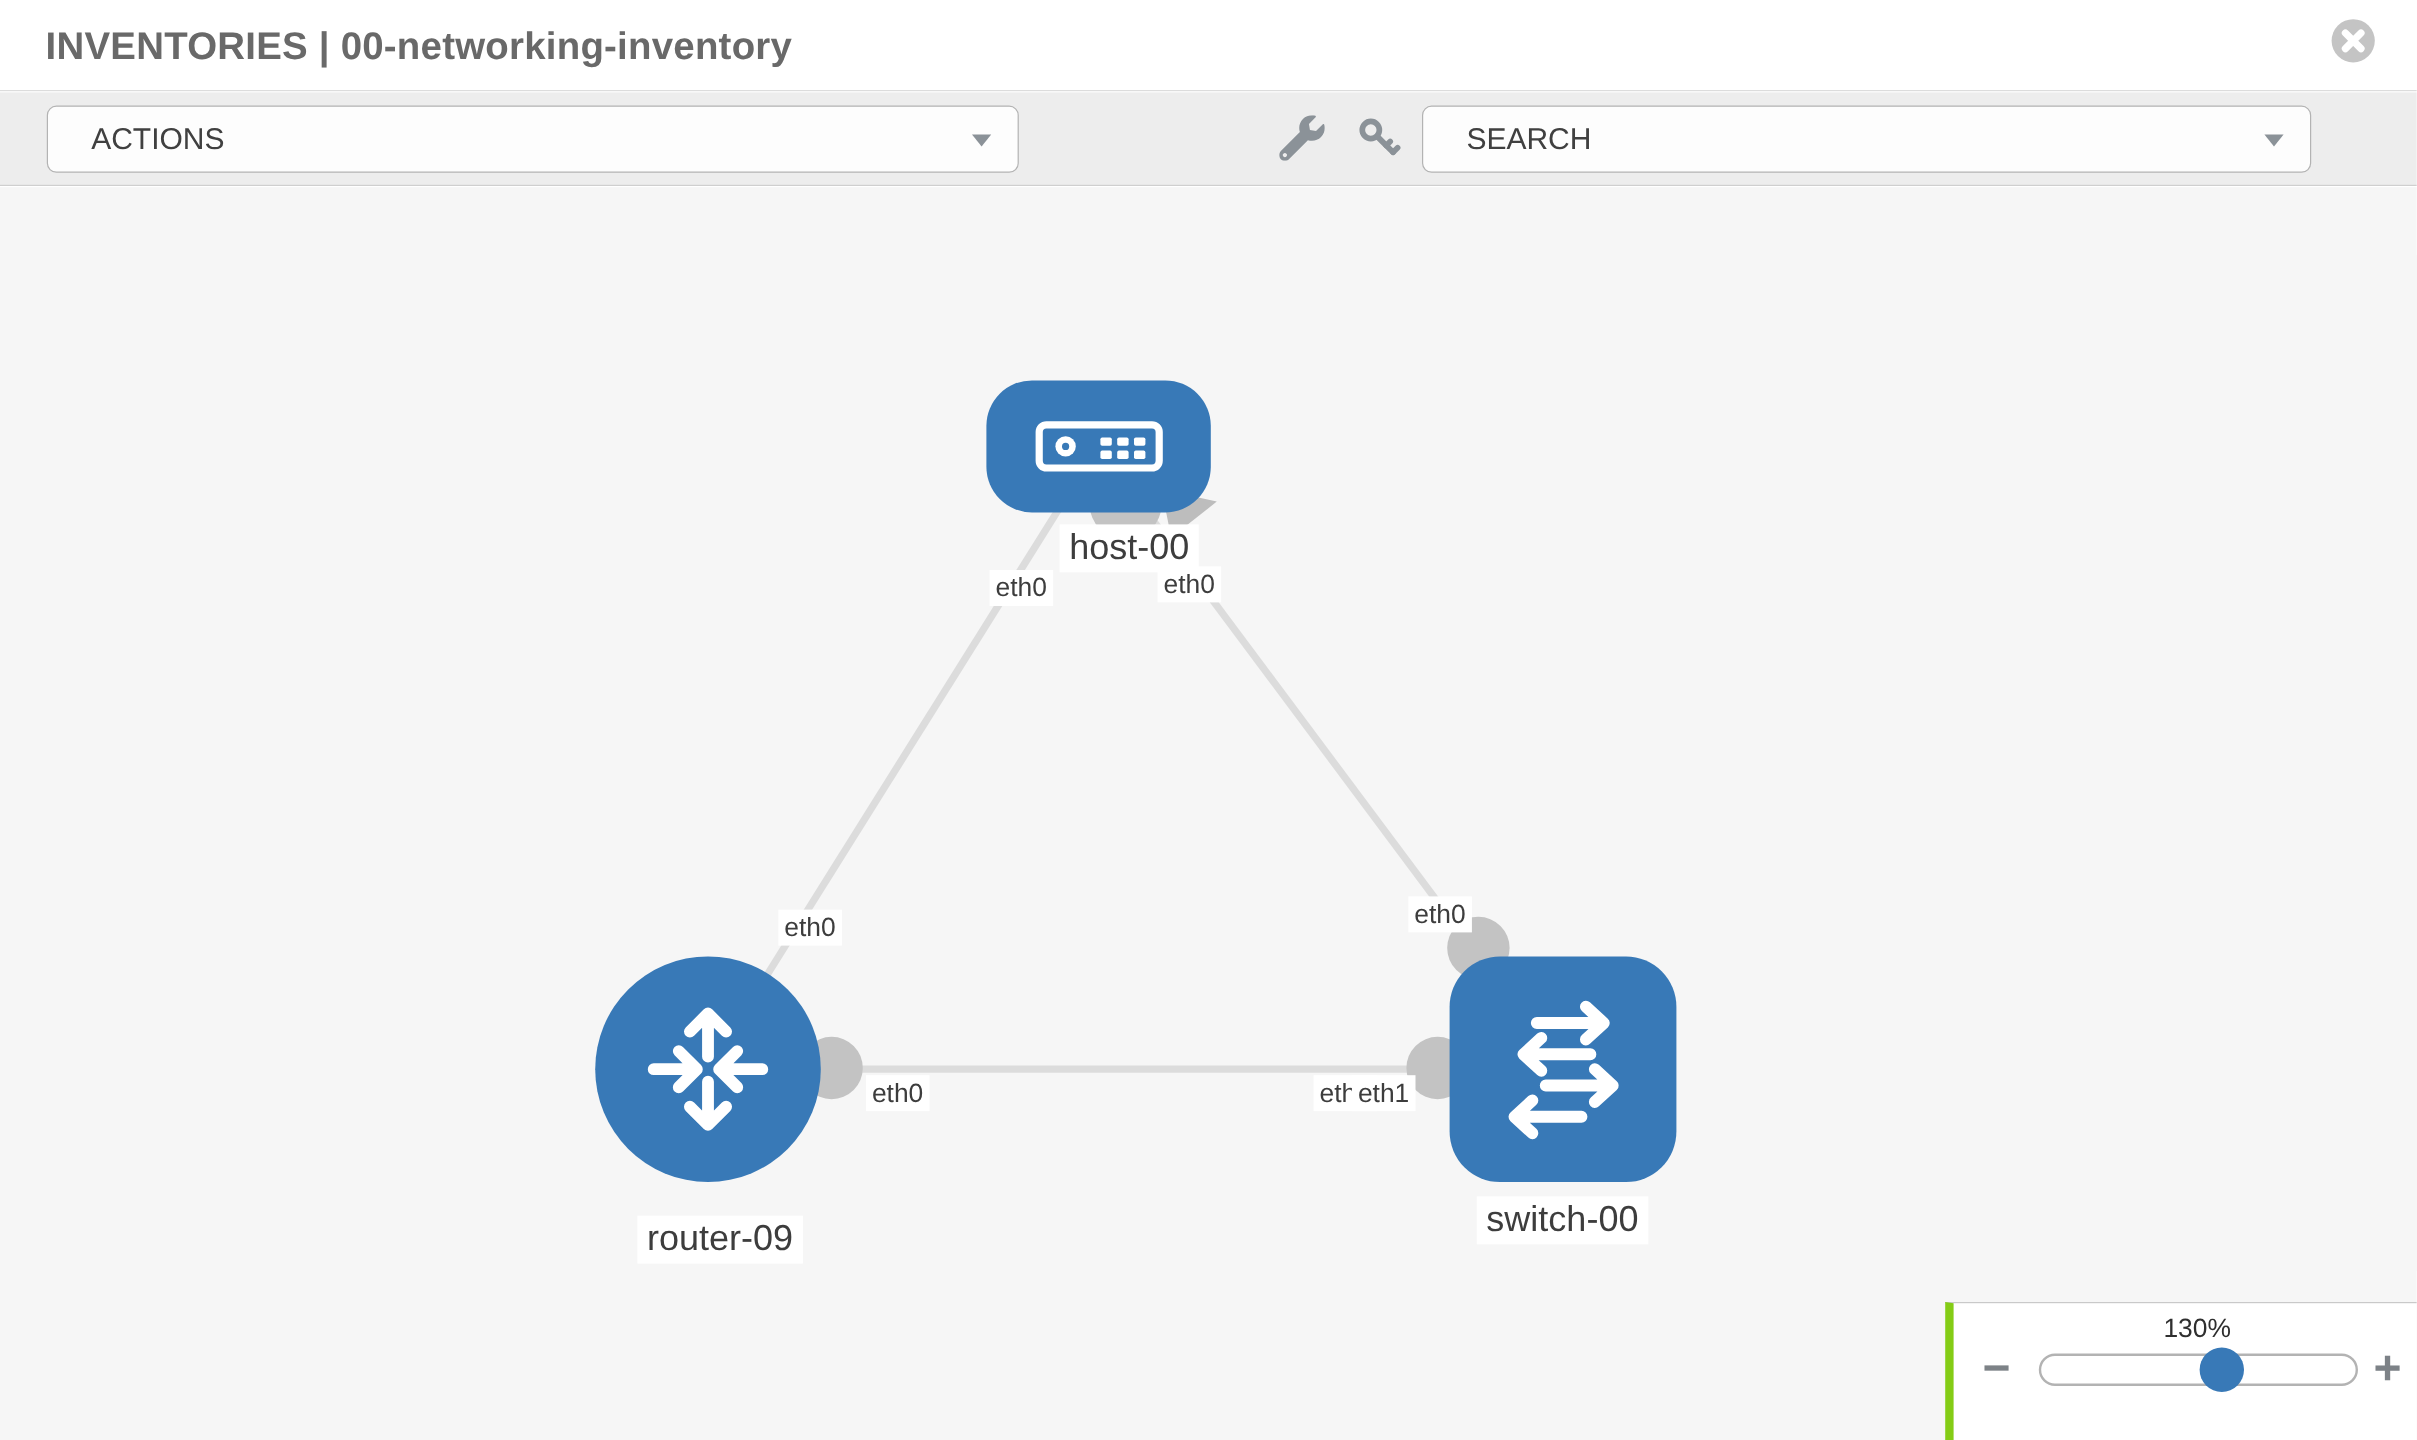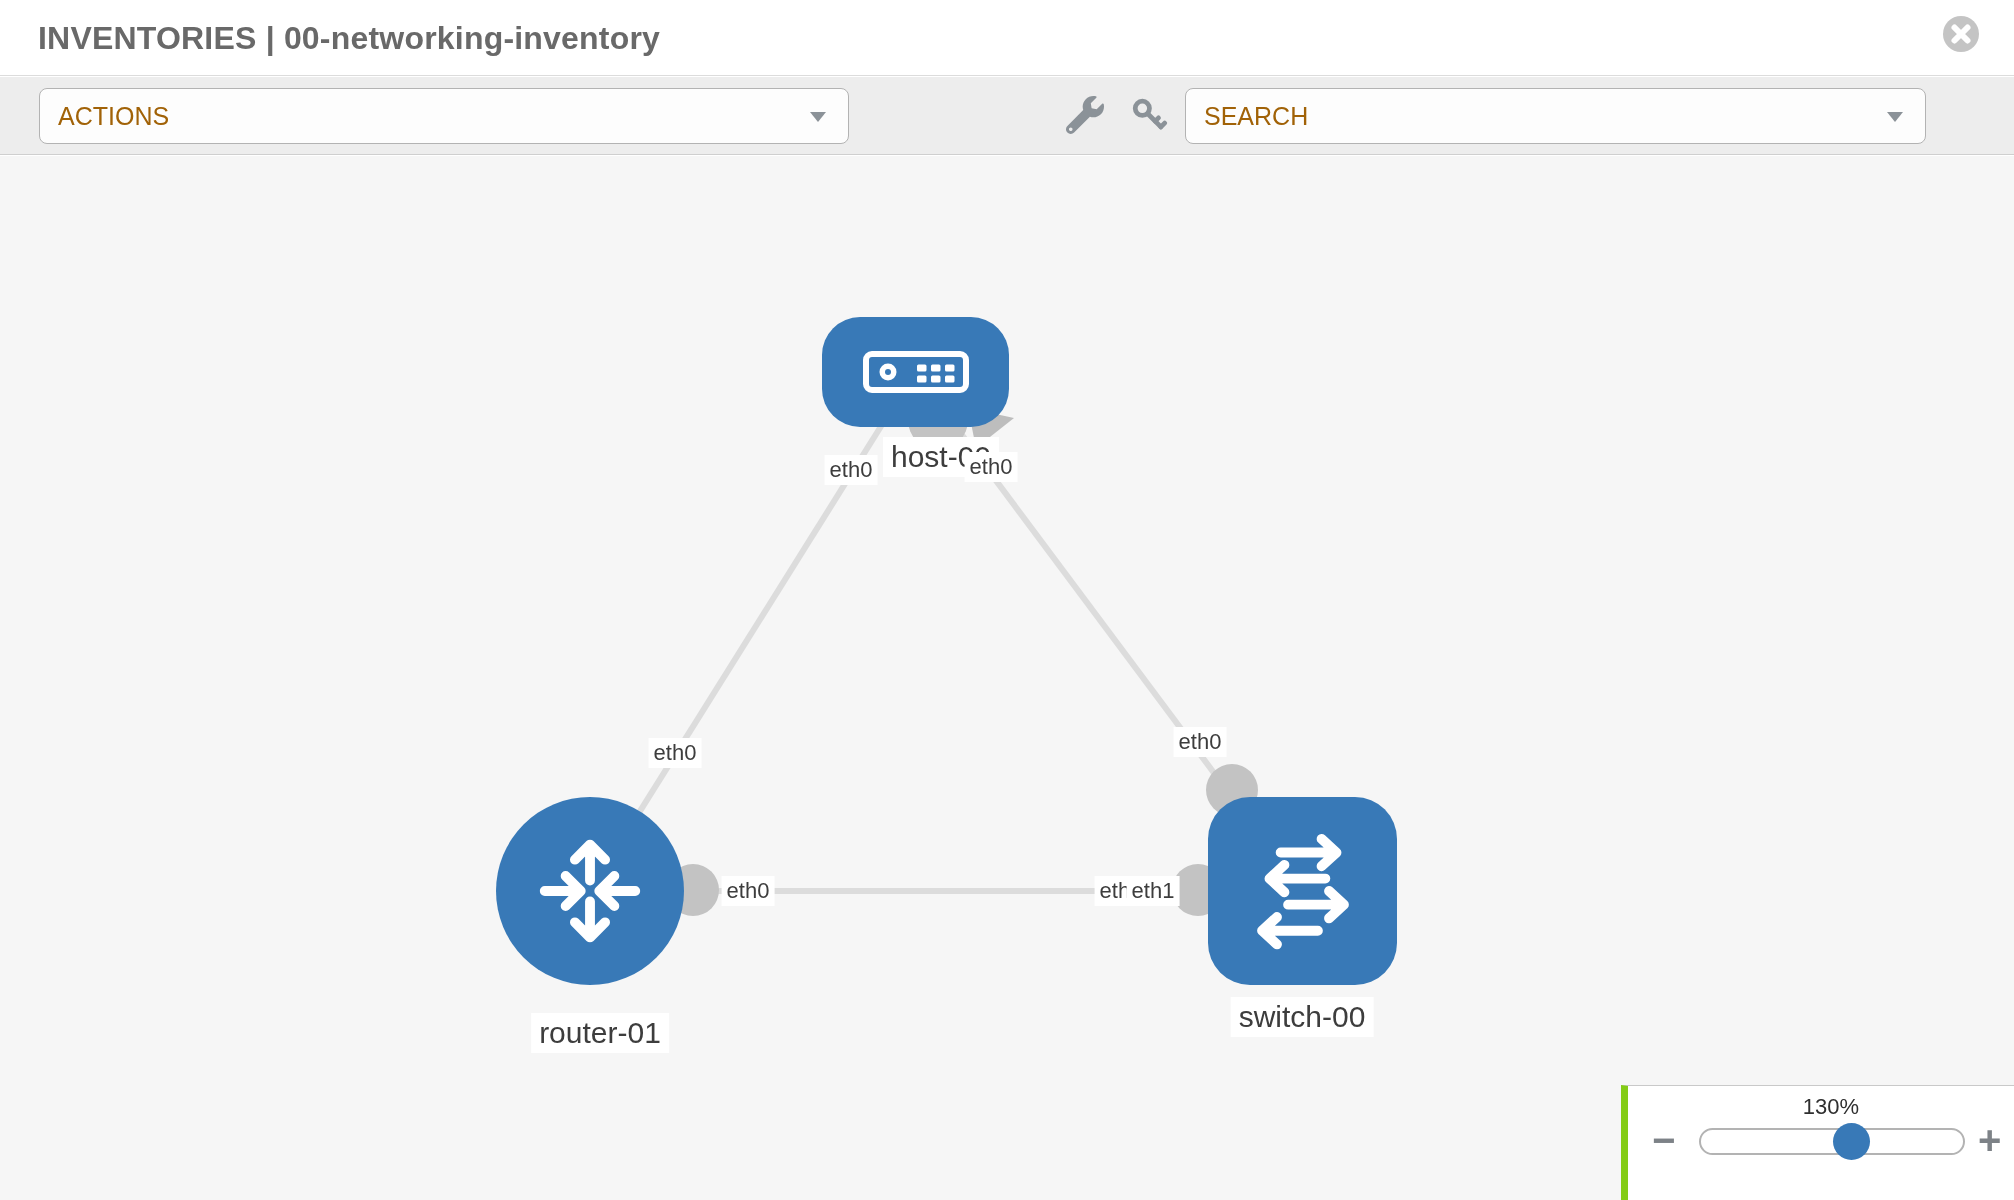--- a/index.html
+++ b/index.html
@@ -20,22 +20,22 @@
     border-bottom:1px solid #dcdcdc;}
   .title{position:absolute;left:38px;top:0;line-height:76px;font-size:32px;font-weight:bold;
     color:#696969;letter-spacing:0.2px;}
   .close-btn{position:absolute;right:34px;top:15px;width:38px;height:38px;cursor:pointer;}
 
   
   .toolbar{position:absolute;left:0;top:77px;width:100%;height:78px;background:#ededed;
     border-bottom:1px solid #cfcfcf;}
   .select-box{position:absolute;top:11px;height:56px;background:#fdfdfd;
     border:1px solid #b3b3b3;border-radius:8px;}
-  .select-box .sel-label{position:absolute;left:18px;top:0;line-height:54px;font-size:25px;
-    color:#a16207;}
+  .select-box .sel-label{position:absolute;left:36px;top:0;line-height:54px;font-size:25px;
+    color:#404040;}
   .chevron{position:absolute;right:22px;top:23px;width:0;height:0;
     border-left:8px solid transparent;border-right:8px solid transparent;
     border-top:10px solid #8b9298;}
   .actions-box{left:39px;width:810px;}
   .search-box{left:1185px;width:741px;}
   .tool-icon{position:absolute;top:19px;width:40px;height:40px;cursor:pointer;}
   .wrench{left:1066px;}
   .key{left:1130px;}
 
   
@@ -46,21 +46,21 @@
   .net-svg .wedge{fill:#bdbdbd;}
 
   .node{position:absolute;background:var(--node);display:flex;align-items:center;justify-content:center;cursor:pointer;}
   .node-host{left:822px;top:161px;width:187px;height:110px;border-radius:38px;}
   .node-router{left:496px;top:641px;width:188px;height:188px;border-radius:50%;}
   .node-switch{left:1208px;top:641px;width:189px;height:188px;border-radius:42px;}
 
   .tag{position:absolute;background:#fff;color:var(--label-text);white-space:nowrap;
     transform:translateX(-50%);}
   .node-tag{font-size:30px;padding:3px 8px;}
-  .if-tag{font-size:22px;padding:2px 5px;}
+  .if-tag{font-size:22px;padding:2px 5px;margin-top:20px;}
 
   
   .zoom-panel{position:absolute;left:1621px;top:929px;width:393px;height:115px;background:#fff;
     border-top:1px solid #c9c9c9;border-left:7px solid #84cc16;}
   .zoom-level{position:absolute;left:203px;top:8px;transform:translateX(-50%);
     font-size:22px;color:#2f2f2f;}
   .zoom-btn{position:absolute;top:24px;font-size:40px;font-weight:bold;color:#7d8287;
     line-height:60px;cursor:pointer;user-select:none;}
   .zoom-minus{left:24px;}
   .zoom-plus{left:350px;}
@@ -157,21 +157,21 @@
         <g stroke="#fff" stroke-width="8" stroke-linecap="round" stroke-linejoin="round" fill="none">
           <path d="M32 19 H76 M65 8 L77 19 L65 30"></path>
           <path d="M68 40 H24 M35 29 L23 40 L35 51"></path>
           <path d="M38 61 H82 M71 50 L83 61 L71 72"></path>
           <path d="M62 82 H18 M29 71 L17 82 L29 93"></path>
         </g>
       </svg>
     </div>
 
     <div class="tag node-tag" style="left:941px;top:281px;">host-00</div>
-    <div class="tag node-tag" style="left:600px;top:857px;">router-01</div>
+    <div class="tag node-tag" style="left:600px;top:857px;">router-09</div>
     <div class="tag node-tag" style="left:1302px;top:841px;">switch-00</div>
 
     <div class="tag if-tag" style="left:851px;top:299px;">eth0</div>
     <div class="tag if-tag" style="left:991px;top:296px;">eth0</div>
     <div class="tag if-tag" style="left:675px;top:582px;">eth0</div>
     <div class="tag if-tag" style="left:1200px;top:571px;">eth0</div>
     <div class="tag if-tag" style="left:748px;top:720px;">eth0</div>
 
     <div class="tag if-tag" style="left:1121px;top:720px;">eth0</div>
     <div class="tag if-tag" style="left:1153px;top:720px;">eth1</div>

